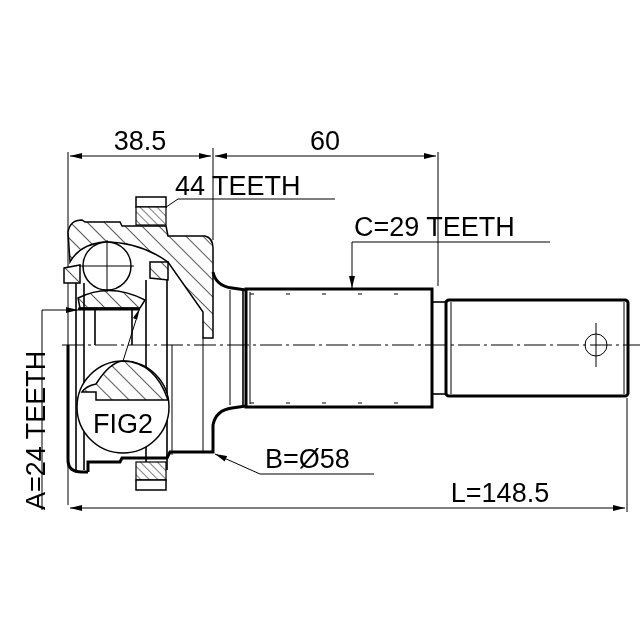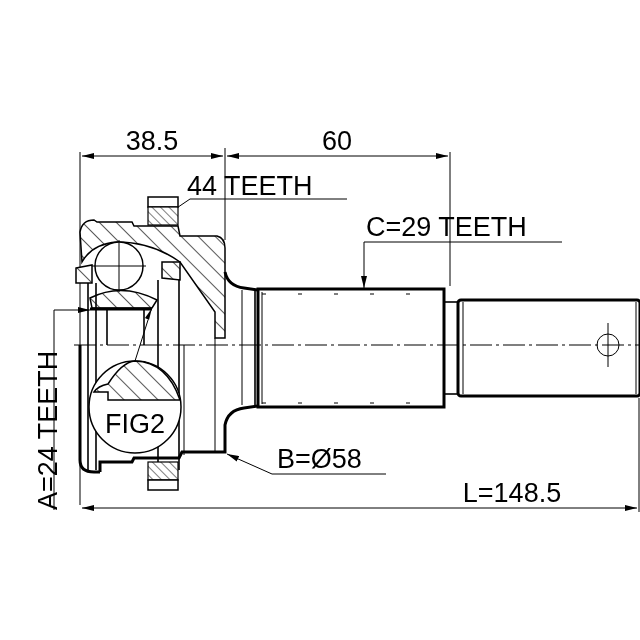--- a/index.html
+++ b/index.html
@@ -1,17 +1,17 @@
 <!DOCTYPE html>
 <html><head>
 <meta charset="utf-8">
 <style>
   html, body { margin: 0; padding: 0; background: #ffffff; }
   body { width: 640px; height: 640px; overflow: hidden; }
-  #canvas { position: absolute; left: 12px; top: 0; width: 576px; height: 640px; text-decoration: underline; }
+  #canvas { position: absolute; left: 0; top: 0; width: 576px; height: 640px; text-decoration: underline; }
   svg text { font-family: "Liberation Sans", "DejaVu Sans", sans-serif; fill: #000; }
   .thin { stroke: #000; stroke-width: 1; fill: none; }
   .med { stroke: #000; stroke-width: 1.6; fill: none; }
   .thick { stroke: #000; stroke-width: 3; fill: none; }
   .center { stroke: #000; stroke-width: 1.2; fill: none; stroke-dasharray: 22 4 3 4; }
   .hatch { fill: url(#hatch); stroke: #000; stroke-width: 1.5; }
   .hatch-small { fill: url(#hatch2); stroke: #000; stroke-width: 1.2; }
   .white { fill: #fff; stroke: #000; stroke-width: 1.5; }
 </style>
 </head>

